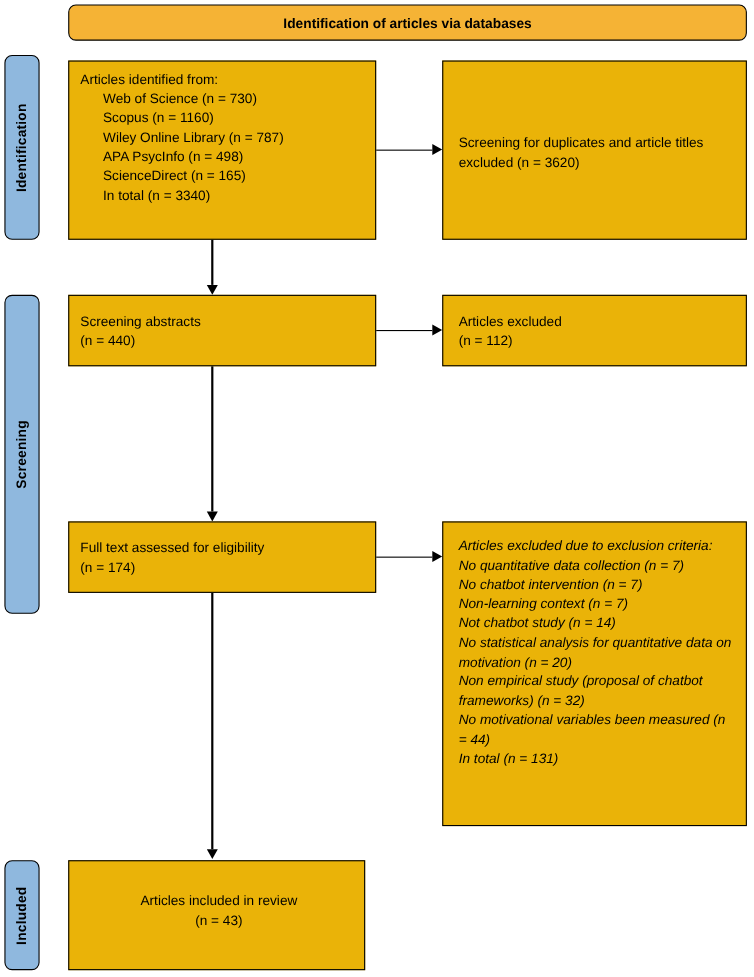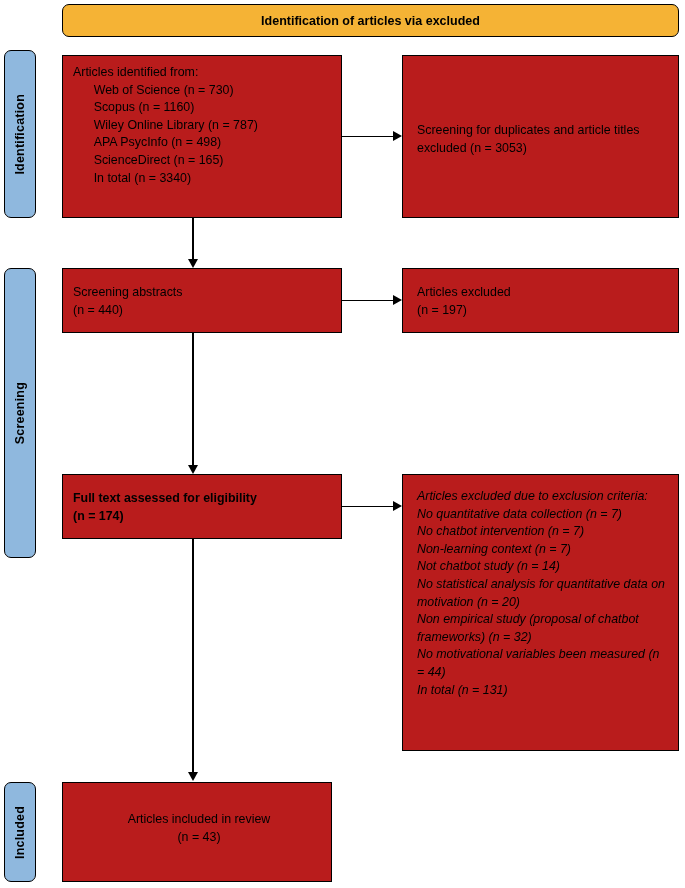--- a/index.html
+++ b/index.html
@@ -18,21 +18,21 @@
   #diagram {
     position: absolute;
     left: 0; top: 0;
     width: 685px;
     height: 888px;
   }
   .box {
     position: absolute;
     box-sizing: border-box;
     border: 1.6px solid #000;
-    background: #b91c1c;
+    background: #eab308;
     padding-left: 36px;
   }
   .title-banner {
     position: absolute;
     box-sizing: border-box;
     border: 1.6px solid #000;
     background: #f5b335;
     border-radius: 7px;
     display: flex;
     align-items: center;
@@ -88,21 +88,21 @@
     border-bottom: 5.5px solid transparent;
     border-left: 9px solid #000;
   }
 </style>
 </head>
 <body>
 
 <div id="diagram">
 
   <div class="title-banner" style="left:62px; top:4px; width:617px; height:33px;">
-    <span>Identification of articles via excluded</span>
+    <span>Identification of articles via databases</span>
   </div>
 
   <div class="stage" style="left:4px; top:50px; width:32px; height:168px;">
     <span>Identification</span>
   </div>
   <div class="stage" style="left:4px; top:268px; width:32px; height:290px;">
     <span>Screening</span>
   </div>
   <div class="stage" style="left:4px; top:782px; width:32px; height:100px;">
     <span>Included</span>
@@ -112,47 +112,47 @@
     <div class="box-text indent">Articles identified from:
       Web of Science (n = 730)
       Scopus (n = 1160)
       Wiley Online Library (n = 787)
       APA PsycInfo (n = 498)
       ScienceDirect (n = 165)
       In total (n = 3340)</div>
   </div>
 
   <div class="box" style="left:402px; top:55px; width:277px; height:163px;">
-    <div class="box-text" style="top:66px; left:14px; right:14px;">Screening for duplicates and article titles excluded (n = 3053)</div>
+    <div class="box-text" style="top:66px; left:14px; right:14px;">Screening for duplicates and article titles excluded (n = 3620)</div>
   </div>
 
   <div class="arrow" style="left:342px; top:135.5px; width:51px; height:1.6px;"></div>
   <div class="arrow-head-right" style="left:393px; top:131px;"></div>
 
   <div class="arrow" style="left:192px; top:218px; width:1.6px; height:41px;"></div>
   <div class="arrow-head-down" style="left:187.5px; top:259px;"></div>
 
   <div class="box" style="left:62px; top:268px; width:280px; height:65px;">
     <div class="box-text" style="top:15px;">Screening abstracts
 (n = 440)</div>
   </div>
 
   <div class="box" style="left:402px; top:268px; width:277px; height:65px;">
     <div class="box-text" style="top:15px; left:14px;">Articles excluded
-(n = 197)</div>
+(n = 112)</div>
   </div>
 
   <div class="arrow" style="left:342px; top:299.5px; width:51px; height:1.6px;"></div>
   <div class="arrow-head-right" style="left:393px; top:295px;"></div>
 
   <div class="arrow" style="left:192px; top:333px; width:1.6px; height:132px;"></div>
   <div class="arrow-head-down" style="left:187.5px; top:465px;"></div>
 
   <div class="box" style="left:62px; top:474px; width:280px; height:65px;">
-    <div class="box-text" style="top:15px;font-weight:bold;">Full text assessed for eligibility
+    <div class="box-text" style="top:15px;">Full text assessed for eligibility
 (n = 174)</div>
   </div>
 
   <div class="box" style="left:402px; top:474px; width:277px; height:277px;">
     <div class="box-text" style="top:13px; left:14px; right:10px;font-style:italic;">Articles excluded due to exclusion criteria:
 No quantitative data collection (n = 7)
 No chatbot intervention (n = 7)
 Non-learning context (n = 7)
 Not chatbot study (n = 14)
 No statistical analysis for quantitative data on motivation (n = 20)

